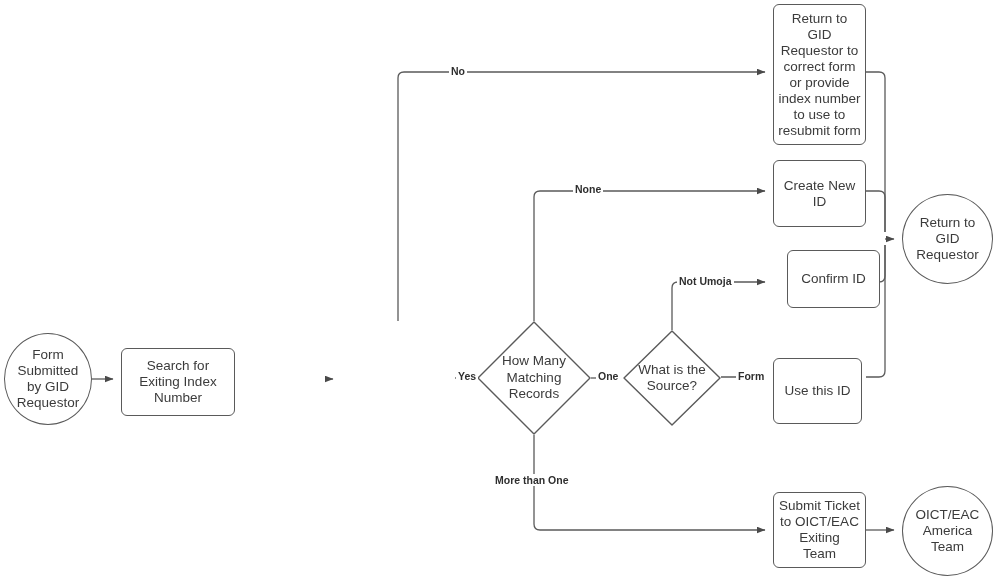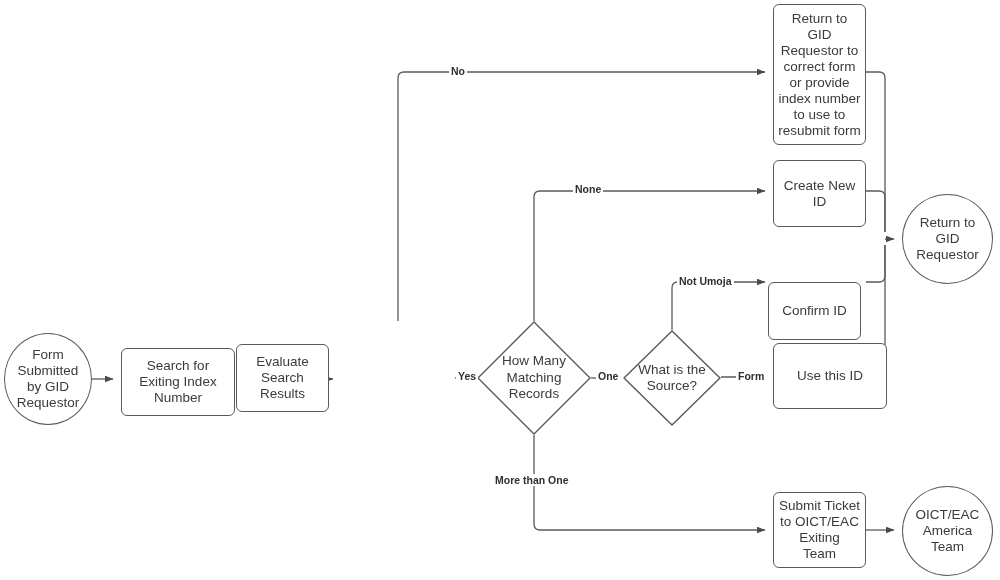--- a/index.html
+++ b/index.html
@@ -143,25 +143,20 @@
 by GID
 Requestor</span>
   </div>
 
   <div class="node node-box" style="left:121px; top:348px; width:114px; height:68px;">
     <span class="node-label">Search for
 Exiting Index
 Number</span>
   </div>
 
-  <div class="node node-box" style="left:236px; top:344px; width:93px; height:68px;">
-    <span class="node-label">Evaluate
-Search
-Results</span>
-  </div>
 
 
   <div class="node-diamond-wrap" style="left:477px; top:321px; width:114px; height:114px;">
     <svg class="node-diamond-shape" viewBox="0 0 114 114" xmlns="http://www.w3.org/2000/svg">
       <polygon points="57,1 113,57 57,113 1,57" fill="#ffffff" stroke="#5a5a5a" stroke-width="1.4" stroke-linejoin="round"></polygon>
     </svg>
     <div class="node-diamond-label">
         <span class="node-label">How Many
 Matching
 Records</span>
@@ -187,25 +182,25 @@
 index number
 to use to
 resubmit form</span>
   </div>
 
   <div class="node node-box" style="left:773px; top:160px; width:93px; height:67px;">
     <span class="node-label">Create New
 ID</span>
   </div>
 
-  <div class="node node-box" style="left:768px; top:250px; width:93px; height:58px;margin-top:32px;">
+  <div class="node node-box" style="left:787px; top:250px; width:93px; height:58px;">
     <span class="node-label">Confirm ID</span>
   </div>
 
-  <div class="node node-box" style="left:773px; top:343px; width:114px; height:66px;">
+  <div class="node node-box" style="left:773px; top:358px; width:89px; height:66px;">
     <span class="node-label">Use this ID</span>
   </div>
 
   <div class="node node-box" style="left:773px; top:492px; width:93px; height:76px;">
     <span class="node-label">Submit Ticket
 to OICT/EAC
 Exiting
 Team</span>
   </div>
 

